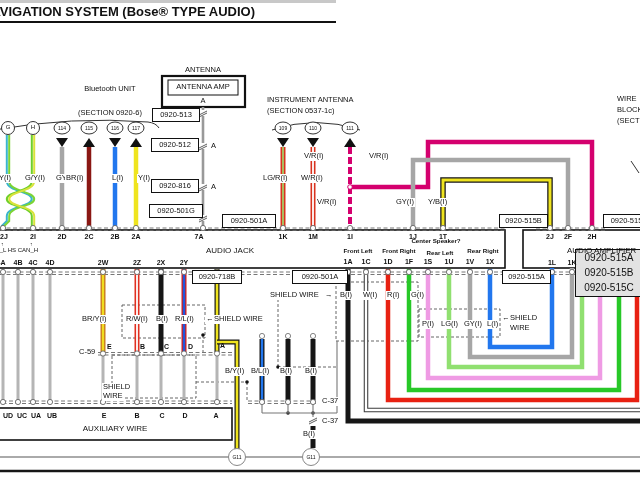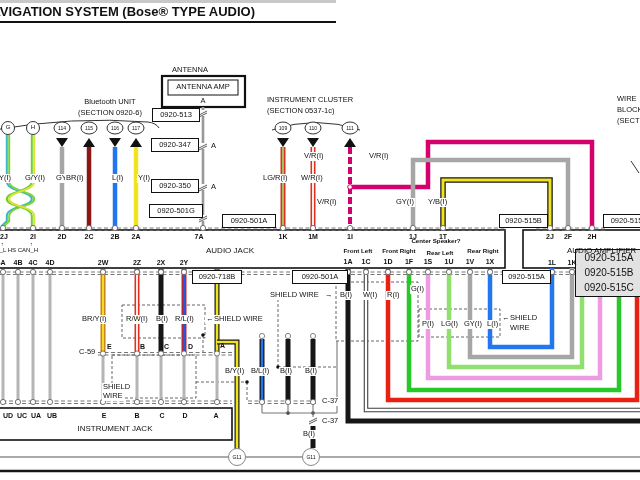--- a/index.html
+++ b/index.html
@@ -267,26 +267,26 @@
       <circle cx="161" cy="402" r="2.6"></circle>
         <circle cx="184" cy="402" r="2.6"></circle>
         <circle cx="217" cy="402" r="2.6"></circle>
     </g>
   </svg>
 
   <div class="L" style="left:0;top:0;width:336px;height:3px;background:#c8c8c8"></div>
   <div class="L ttl" style="left:-18px;top:4px">NAVIGATION SYSTEM (Bose® TYPE AUDIO)</div>
   <div class="L" style="left:0;top:21px;width:336px;height:2px;background:#111"></div>
 
-  <div class="L s c" style="left:110px;top:97px">Bluetooth UNIT</div>
+  <div class="L s c" style="left:110px;top:84px">Bluetooth UNIT</div>
   <div class="L s c" style="left:110px;top:108px">(SECTION 0920-6)</div>
-  <div class="L s c" style="left:190px;top:65px">ANTENNA</div>
+  <div class="L s c" style="left:203px;top:65px">ANTENNA</div>
   <div class="L s c" style="left:203px;top:82px">ANTENNA AMP</div>
   <div class="L s c" style="left:203px;top:96px">A</div>
-  <div class="L s" style="left:267px;top:95px">INSTRUMENT CLUSTER</div>
+  <div class="L s" style="left:267px;top:95px">INSTRUMENT ANTENNA</div>
   <div class="L s" style="left:267px;top:106px">(SECTION 0537-1c)</div>
   <div class="L s" style="left:617px;top:94px">WIRE</div>
   <div class="L s" style="left:617px;top:105px">BLOCK</div>
   <div class="L s" style="left:617px;top:116px">(SECTION</div>
 
   <div class="L cl c" style="left:8px;top:124px">G</div>
   <div class="L cl c" style="left:33px;top:124px">H</div>
   <div class="L tiny c" style="left:62px;top:125px">114</div>
   <div class="L tiny c" style="left:89px;top:125px">115</div>
   <div class="L tiny c" style="left:115px;top:125px">116</div>
@@ -304,22 +304,22 @@
 
   <div class="L w" style="left:262px;top:174px">LG/R(I)</div>
   <div class="L w" style="left:300px;top:174px">W/R(I)</div>
   <div class="L w" style="left:303px;top:152px">V/R(I)</div>
   <div class="L w" style="left:368px;top:152px">V/R(I)</div>
   <div class="L w" style="left:316px;top:198px">V/R(I)</div>
   <div class="L w" style="left:395px;top:198px">GY(I)</div>
   <div class="L w" style="left:427px;top:198px">Y/B(I)</div>
 
   <div class="box" style="left:152px;top:108px;width:46px;height:12px">0920-513</div>
-  <div class="box" style="left:151px;top:138px;width:46px;height:12px">0920-347</div>
-  <div class="box" style="left:151px;top:179px;width:46px;height:12px">0920-350</div>
+  <div class="box" style="left:151px;top:138px;width:46px;height:12px">0920-512</div>
+  <div class="box" style="left:151px;top:179px;width:46px;height:12px">0920-816</div>
   <div class="box" style="left:149px;top:204px;width:52px;height:12px">0920-501G</div>
   <div class="box" style="left:222px;top:214px;width:52px;height:12px">0920-501A</div>
   <div class="box" style="left:499px;top:214px;width:47px;height:12px">0920-515B</div>
   <div class="box" style="left:603px;top:214px;width:50px;height:12px">0920-515B</div>
   <div class="box" style="left:192px;top:270px;width:48px;height:12px">0920-718B</div>
   <div class="box" style="left:292px;top:270px;width:54px;height:12px">0920-501A</div>
   <div class="box" style="left:502px;top:270px;width:47px;height:12px">0920-515A</div>
   <div class="L s" style="left:211px;top:141px">A</div>
   <div class="L s" style="left:211px;top:182px">A</div>
 
@@ -374,21 +374,21 @@
   <div class="L p c" style="left:552px;top:259px">1L</div>
   <div class="L p c" style="left:572px;top:259px">1K</div>
 
   <div class="L w" style="left:81px;top:315px">BR/Y(I)</div>
   <div class="L w" style="left:125px;top:315px">R/W(I)</div>
   <div class="L w" style="left:155px;top:315px">B(I)</div>
   <div class="L w" style="left:174px;top:315px">R/L(I)</div>
   <div class="L w" style="left:339px;top:291px">B(I)</div>
   <div class="L w" style="left:362px;top:291px">W(I)</div>
   <div class="L w" style="left:386px;top:291px">R(I)</div>
-  <div class="L w" style="left:410px;top:285px">G(I)</div>
+  <div class="L w" style="left:410px;top:291px">G(I)</div>
   <div class="L w" style="left:421px;top:320px">P(I)</div>
   <div class="L w" style="left:440px;top:320px">LG(I)</div>
   <div class="L w" style="left:463px;top:320px">GY(I)</div>
   <div class="L w" style="left:486px;top:320px">L(I)</div>
   <div class="L w" style="left:224px;top:367px">B/Y(I)</div>
   <div class="L w" style="left:250px;top:367px">B/L(I)</div>
   <div class="L w" style="left:279px;top:367px">B(I)</div>
   <div class="L w" style="left:304px;top:367px">B(I)</div>
   <div class="L w" style="left:302px;top:430px">B(I)</div>
 
@@ -413,18 +413,18 @@
 
   <div class="L p c" style="left:8px;top:412px">UD</div>
   <div class="L p c" style="left:22px;top:412px">UC</div>
   <div class="L p c" style="left:36px;top:412px">UA</div>
   <div class="L p c" style="left:52px;top:412px">UB</div>
   <div class="L p c" style="left:104px;top:412px">E</div>
   <div class="L p c" style="left:137px;top:412px">B</div>
   <div class="L p c" style="left:162px;top:412px">C</div>
   <div class="L p c" style="left:185px;top:412px">D</div>
   <div class="L p c" style="left:216px;top:412px">A</div>
-  <div class="L n c" style="left:115px;top:424px">INSTRUMENT JACK</div>
+  <div class="L n c" style="left:115px;top:424px">AUXILIARY WIRE</div>
 
   <div class="L tiny c" style="left:237px;top:454px">G11</div>
   <div class="L tiny c" style="left:311px;top:454px">G11</div>
 
 </div>
 
 </body></html>

